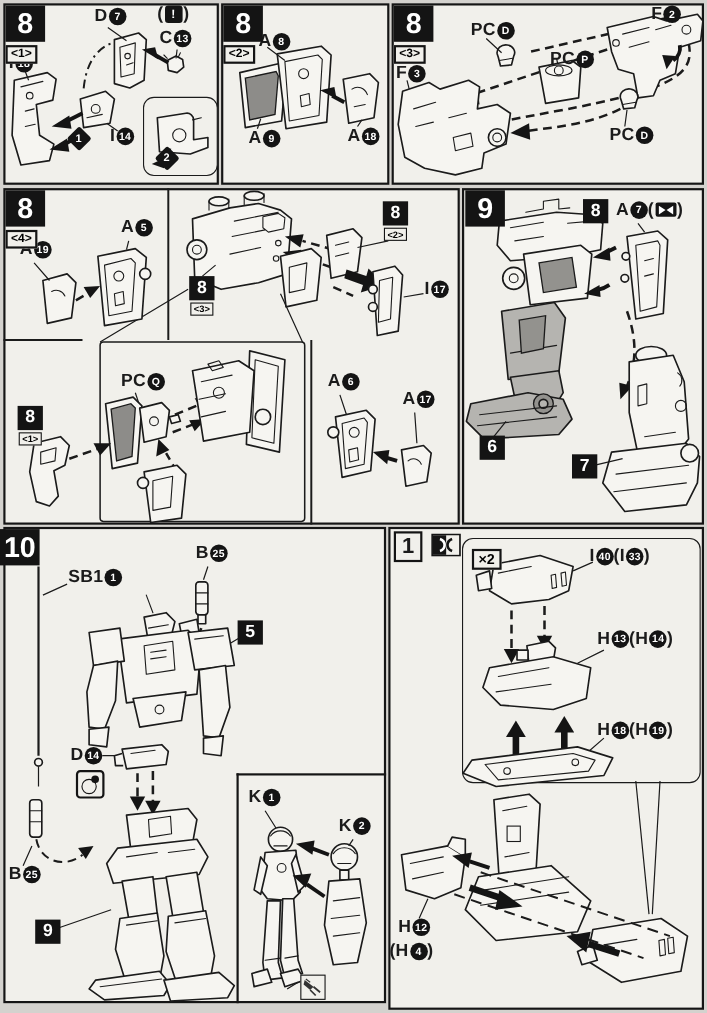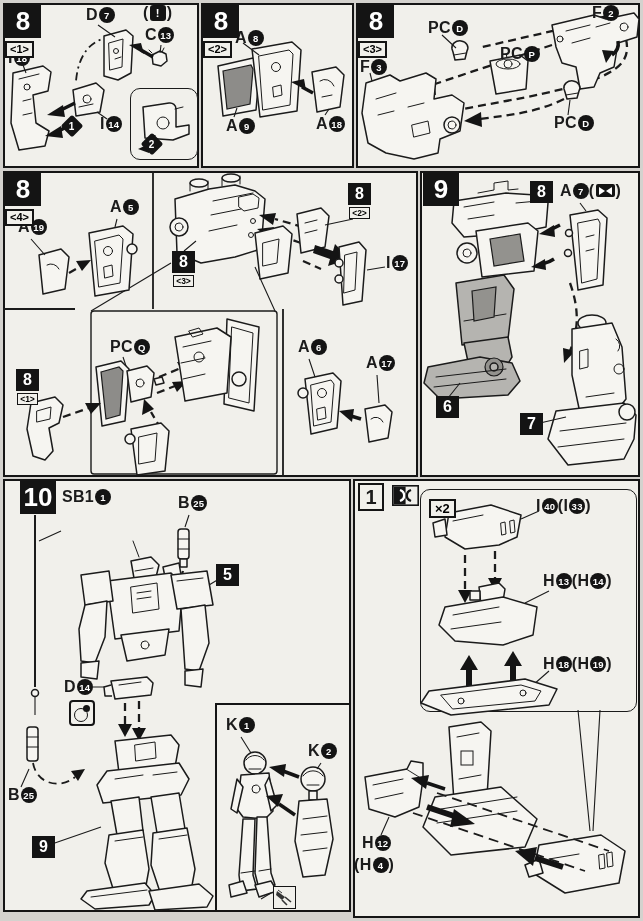--- a/index.html
+++ b/index.html
@@ -366,21 +366,21 @@
     <div class="hdrnum">8</div>
     <div class="hdrsub">&lt;3&gt;</div>
   </div>
   <div class="hdr" style="left:5px;top:173px">
     <div class="hdrnum">8</div>
     <div class="hdrsub">&lt;4&gt;</div>
   </div>
   <div class="hdr" style="left:423px;top:173px">
     <div class="hdrnum">9</div>
   </div>
-  <div class="hdr" style="left:20px;top:481px">
+  <div class="hdr" style="left:0;top:481px">
     <div class="hdrnum">10</div>
   </div>
   <div class="hdr" style="left:358px;top:483px">
     <div class="hdrnum outline">1</div>
   </div>
   <div class="mirror" style="left:392px;top:485px">
     <svg width="27" height="21" viewBox="0 0 27 21">
         <rect x="0.8" y="0.8" width="25.4" height="19.4" fill="#f1f0eb" stroke="#141414" stroke-width="1.6"></rect>
         <rect x="1.6" y="1.6" width="12" height="17.8" fill="#141414"></rect>
         <path d="M8,5 a7,6 0 0 1 0,11" fill="none" stroke="#fff" stroke-width="2.4"></path>
@@ -497,21 +497,21 @@
       <span class="ic-orient"></span>
       <span class="tx">)</span>
     </div>
   <div class="refbox" style="left:436px;top:396px">
     <div class="refnum">6</div>
   </div>
   <div class="refbox" style="left:520px;top:413px">
     <div class="refnum">7</div>
   </div>
 
-  <div class="plabel" style="left:62px;top:488px">
+  <div class="plabel" style="left:62px;top:516px">
       <span class="tx">SB1</span>
       <span class="nb">1</span>
     </div>
   <div class="plabel" style="left:178px;top:494px">
       <span class="tx">B</span>
       <span class="nb">25</span>
     </div>
   <div class="refbox" style="left:216px;top:564px">
     <div class="refnum">5</div>
   </div>

